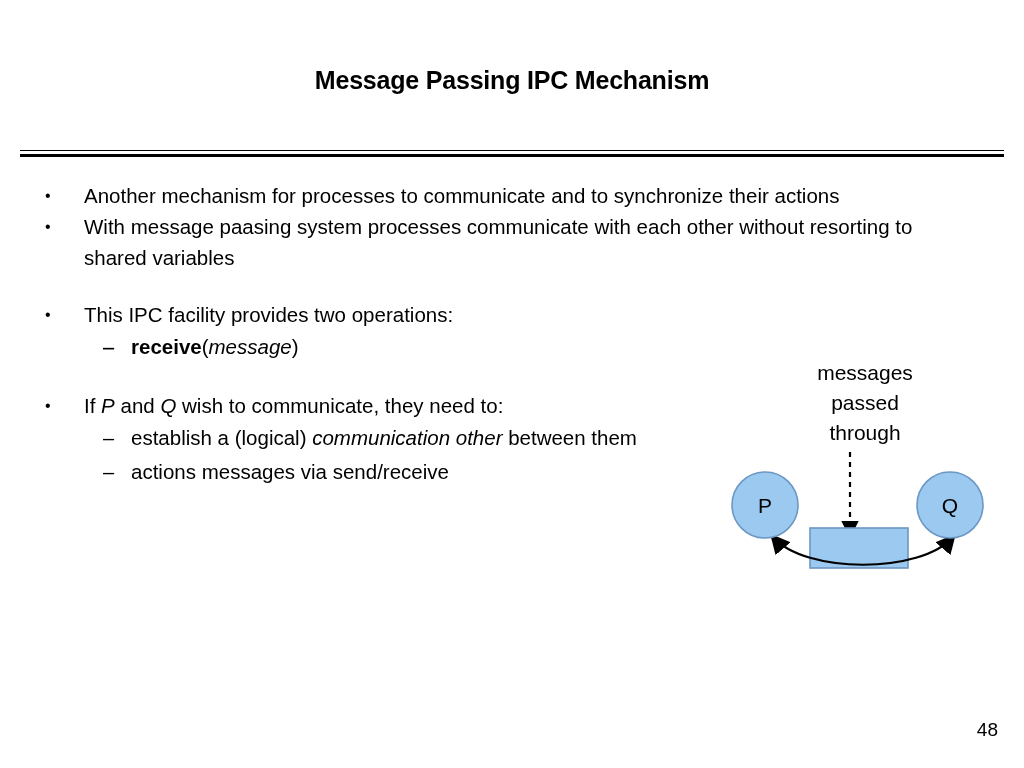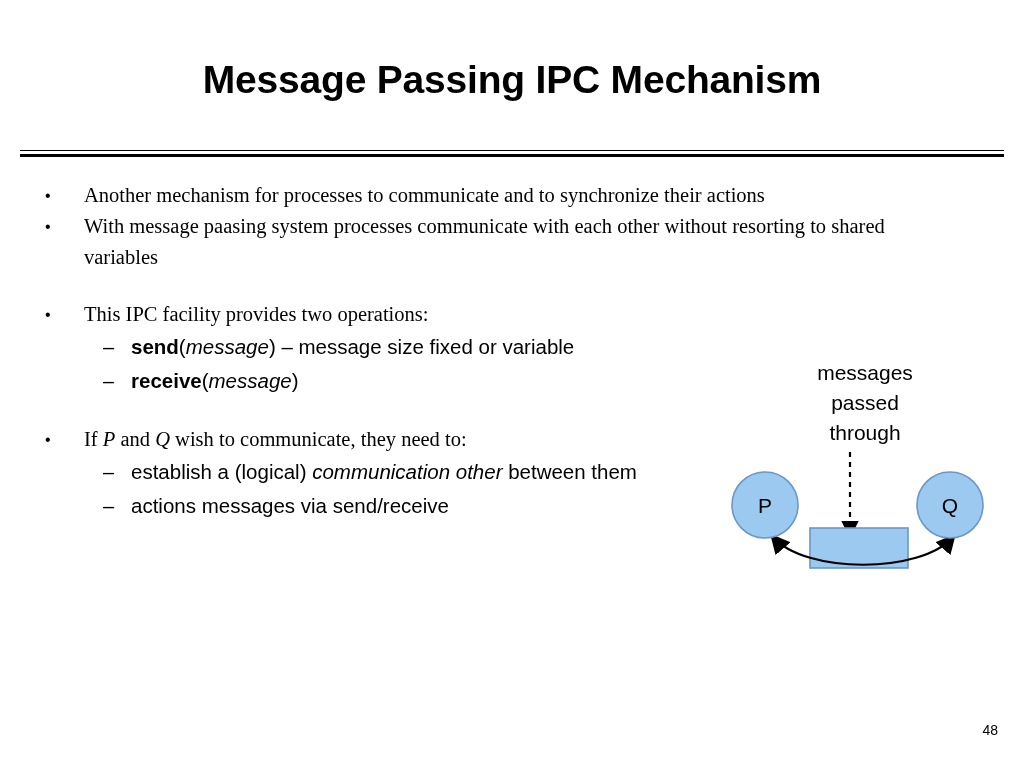--- a/index.html
+++ b/index.html
@@ -17,21 +17,21 @@
     -webkit-font-smoothing: antialiased;
   }
 
   
   #slide-title {
     position: absolute;
     left: 0;
     top: 60px;
     width: 1024px;
     text-align: center;
-    font-size: 39px;
+    font-size: 25px;
     font-weight: bold;
     letter-spacing: -0.2px;
     line-height: 40px;
   }
 
   
   #title-divider {
     position: absolute;
     left: 20px;
     top: 150px;
@@ -72,21 +72,20 @@
   .bullet-row > .marker {
     position: absolute;
     left: 45px;
     top: 0;
     font-size: 16px;
     line-height: 31px;
   }
   .bullet-row > .text {
     display: block;
     max-width: 862px;
-    font-family: Liberation Serif, serif;
   }
   .sub-row {
     position: relative;
     padding-left: 131px;
     font-size: 20.5px;
     line-height: 34px;
   }
   .sub-row > .marker {
     position: absolute;
     left: 103px;
@@ -136,21 +135,21 @@
     font-family: "Liberation Sans", sans-serif;
     font-size: 21px;
     fill: #000000;
   }
 
   
   #page-number {
     position: absolute;
     right: 26px;
     bottom: 28px;
-    font-size: 14px;
+    font-size: 19px;
     line-height: 20px;
   }
 </style>
 </head>
 <body>
 
 <div id="slide-title">Message Passing IPC Mechanism</div>
 
 <div id="title-divider">
   <div class="rule-thin"></div>
@@ -171,21 +170,20 @@
 
   <div class="spacer-md"></div>
 
   <div class="bullet-row">
     <span class="marker">•</span>
     <span class="text">This IPC facility provides two operations:</span>
   </div>
 
   <div class="sub-row">
     <span class="marker">–</span>
-    <span class="text"><b>send</b>(<i>message</i>)<span> – message size fixed or variable</span></span>
   </div>
 
   <div class="sub-row">
     <span class="marker">–</span>
     <span class="text"><b>receive</b>(<i>message</i>)</span>
   </div>
 
   <div class="spacer-md"></div>
 
   <div class="bullet-row">

